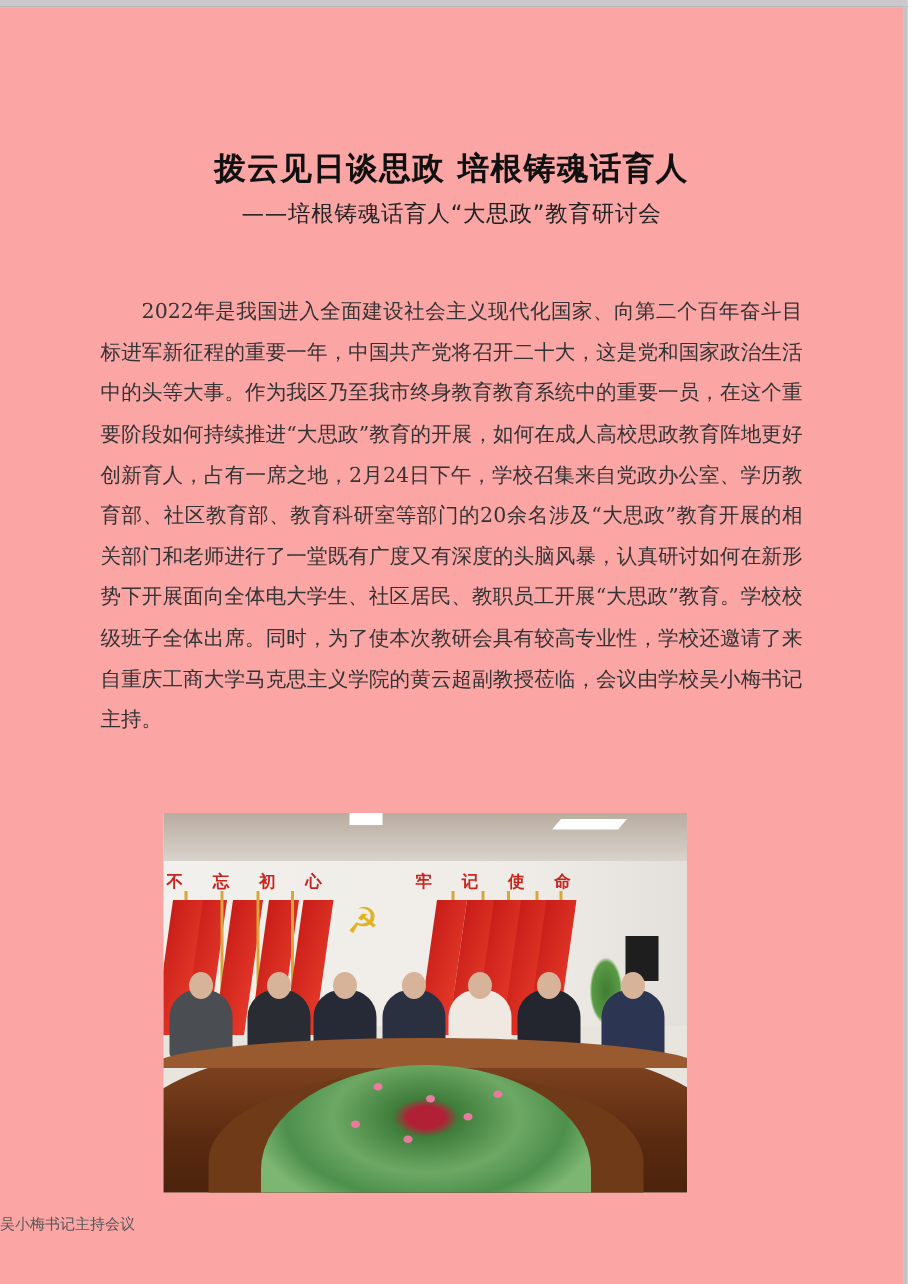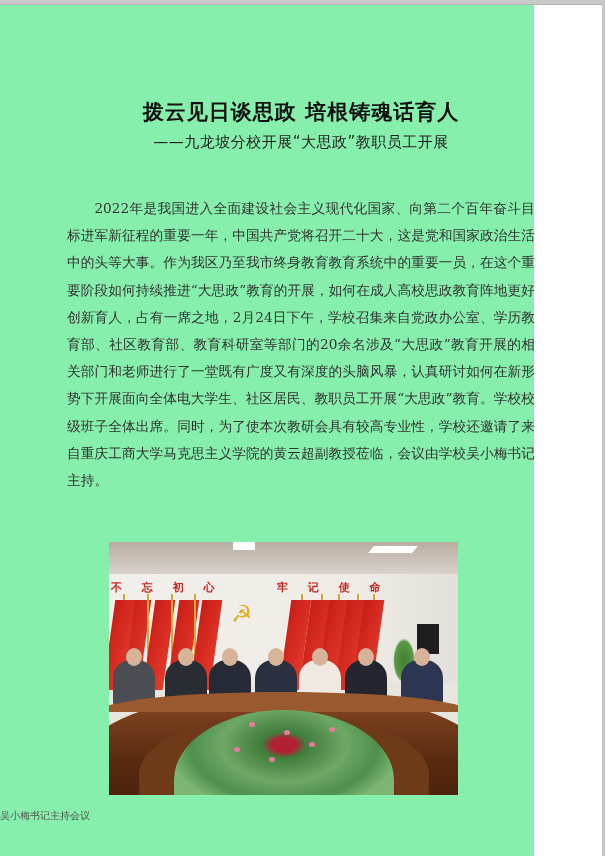--- a/index.html
+++ b/index.html
@@ -3,21 +3,21 @@
 <meta charset="utf-8">
 <style>
   html, body { margin:0; padding:0; }
   body {
     width:605px; height:856px; overflow:hidden; position:relative;
     background:#ffffff;
     font-family:"DejaVu Serif","Liberation Serif",serif;
   }
   .topbar { position:absolute; left:0; top:0; width:605px; height:4px; background:#c9c9cb; border-bottom:1px solid #b6b6b8; }
   .rightedge { position:absolute; right:0; top:4px; width:3px; height:852px; background:#c4c4c6; }
-  .page { position:absolute; left:0; top:5px; width:534px; height:851px; background:#86efac; }
+  .page { position:absolute; left:0; top:5px; width:602px; height:851px; background:#fca5a5; }
 
   .title {
     position:absolute; left:0; width:602px; top:93px; text-align:center;
     font-family:"DejaVu Sans","Liberation Sans",sans-serif;
     font-weight:bold; font-size:21px; color:#111; letter-spacing:1px;
   }
   .subtitle {
     position:absolute; left:0; width:602px; top:128px; text-align:center;
     font-family:"DejaVu Sans","Liberation Sans",sans-serif;
     font-size:15px; color:#222; letter-spacing:0.5px;
@@ -58,21 +58,21 @@
   }
 </style>
 </head>
 <body>
 
 <div class="topbar"></div>
 <div class="rightedge"></div>
 
 <div class="page">
   <div class="title">拨云见日谈思政  培根铸魂话育人</div>
-  <div class="subtitle">——九龙坡分校开展“大思政”教职员工开展</div>
+  <div class="subtitle">——培根铸魂话育人“大思政”教育研讨会</div>
 
   <p class="body-text">2022年是我国进入全面建设社会主义现代化国家、向第二个百年奋斗目标进军新征程的重要一年，中国共产党将召开二十大，这是党和国家政治生活中的头等大事。作为我区乃至我市终身教育教育系统中的重要一员，在这个重要阶段如何持续推进“大思政”教育的开展，如何在成人高校思政教育阵地更好创新育人，占有一席之地，2月24日下午，学校召集来自党政办公室、学历教育部、社区教育部、教育科研室等部门的20余名涉及“大思政”教育开展的相关部门和老师进行了一堂既有广度又有深度的头脑风暴，认真研讨如何在新形势下开展面向全体电大学生、社区居民、教职员工开展“大思政”教育。学校校级班子全体出席。同时，为了使本次教研会具有较高专业性，学校还邀请了来自重庆工商大学马克思主义学院的黄云超副教授莅临，会议由学校吴小梅书记主持。</p>
 
   <div class="photo" style="top:537px;">
     <div class="ceiling"></div>
     <div class="light1"></div>
     <div class="light2"></div>
     <div class="wall"></div>
     <div class="slogan" style="left:2px;">不 忘 初 心</div>
     <div class="slogan" style="left:168px;">牢 记 使 命</div>

